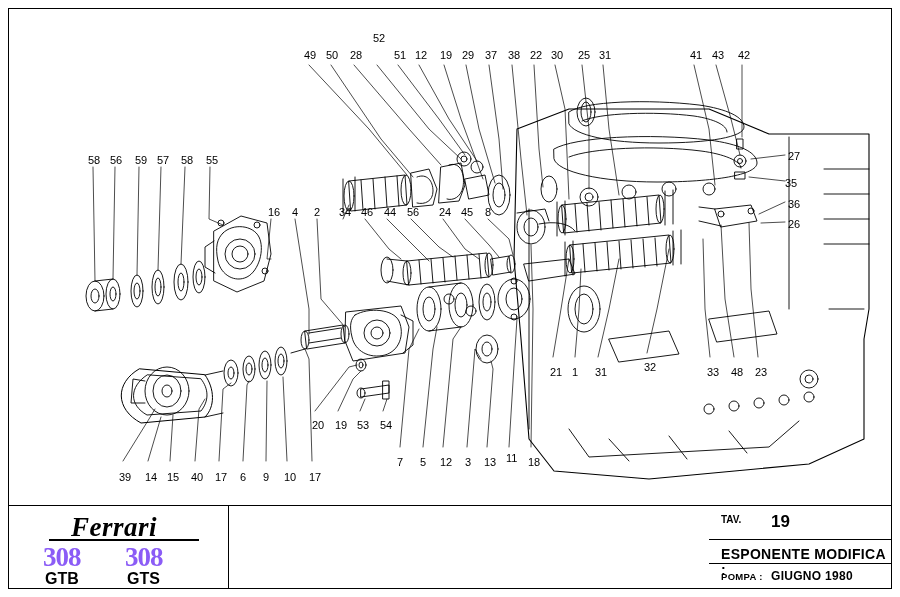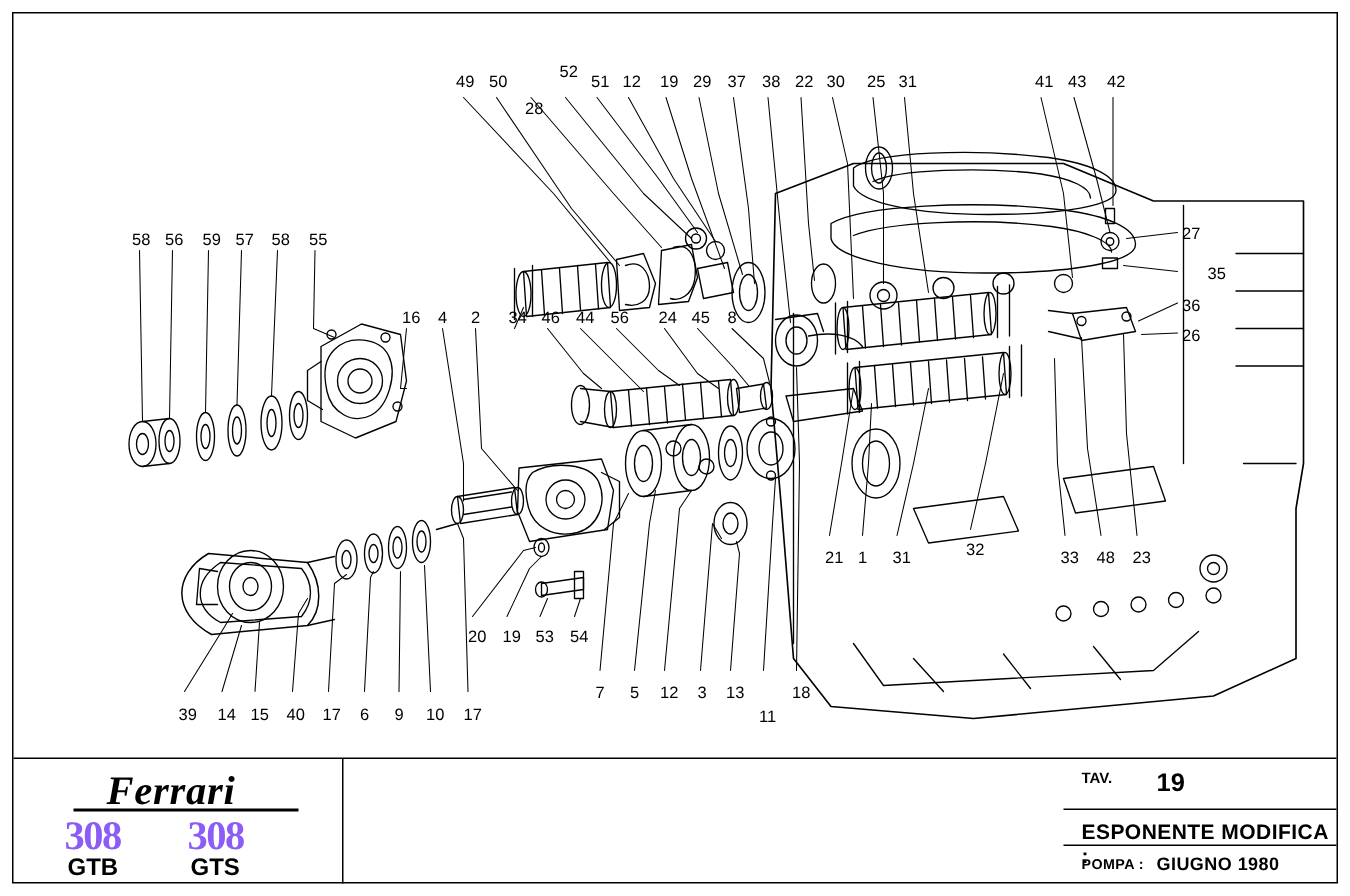--- a/index.html
+++ b/index.html
@@ -397,43 +397,43 @@
         <path d="M638 344 L648 300 L660 240" stroke-width="0.7"></path>
         <path d="M701 348 L696 300 L694 230" stroke-width="0.7"></path>
         <path d="M725 348 L716 290 L712 216" stroke-width="0.7"></path>
         <path d="M749 348 L742 280 L740 214" stroke-width="0.7"></path>
       </g>
     </svg>
 
     <div id="callout-layer">
         <div class="callout" style="left: 295px; top: 41px;">49</div>
         <div class="callout" style="left: 317px; top: 41px;">50</div>
-        <div class="callout" style="left: 341px; top: 59px;">28</div>
-        <div class="callout" style="left: 364px; top: 34px;">52</div>
+        <div class="callout" style="left: 341px; top: 41px;">28</div>
+        <div class="callout" style="left: 364px; top: 24px;">52</div>
         <div class="callout" style="left: 385px; top: 41px;">51</div>
         <div class="callout" style="left: 406px; top: 41px;">12</div>
         <div class="callout" style="left: 431px; top: 41px;">19</div>
         <div class="callout" style="left: 453px; top: 41px;">29</div>
         <div class="callout" style="left: 476px; top: 41px;">37</div>
         <div class="callout" style="left: 499px; top: 41px;">38</div>
         <div class="callout" style="left: 521px; top: 41px;">22</div>
         <div class="callout" style="left: 542px; top: 41px;">30</div>
         <div class="callout" style="left: 569px; top: 41px;">25</div>
         <div class="callout" style="left: 590px; top: 41px;">31</div>
         <div class="callout" style="left: 681px; top: 41px;">41</div>
         <div class="callout" style="left: 703px; top: 41px;">43</div>
         <div class="callout" style="left: 729px; top: 41px;">42</div>
         <div class="callout" style="left: 79px; top: 146px;">58</div>
         <div class="callout" style="left: 101px; top: 146px;">56</div>
         <div class="callout" style="left: 126px; top: 146px;">59</div>
         <div class="callout" style="left: 148px; top: 146px;">57</div>
         <div class="callout" style="left: 172px; top: 146px;">58</div>
         <div class="callout" style="left: 197px; top: 146px;">55</div>
         <div class="callout" style="left: 779px; top: 142px;">27</div>
-        <div class="callout" style="left: 782px; top: 169px; padding-left: 14px;">35</div>
+        <div class="callout" style="left: 762px; top: 169px; padding-left: 14px;">35</div>
         <div class="callout" style="left: 779px; top: 190px;">36</div>
         <div class="callout" style="left: 779px; top: 210px;">26</div>
         <div class="callout" style="left: 259px; top: 198px;">16</div>
         <div class="callout" style="left: 283px; top: 198px;">4</div>
         <div class="callout" style="left: 305px; top: 198px;">2</div>
         <div class="callout" style="left: 330px; top: 198px;">34</div>
         <div class="callout" style="left: 352px; top: 198px;">46</div>
         <div class="callout" style="left: 375px; top: 198px;">44</div>
         <div class="callout" style="left: 398px; top: 198px;">56</div>
         <div class="callout" style="left: 430px; top: 198px;">24</div>
@@ -448,21 +448,21 @@
         <div class="callout" style="left: 746px; top: 358px;">23</div>
         <div class="callout" style="left: 303px; top: 411px;">20</div>
         <div class="callout" style="left: 326px; top: 411px;">19</div>
         <div class="callout" style="left: 348px; top: 411px;">53</div>
         <div class="callout" style="left: 371px; top: 411px;">54</div>
         <div class="callout" style="left: 388px; top: 448px;">7</div>
         <div class="callout" style="left: 411px; top: 448px;">5</div>
         <div class="callout" style="left: 431px; top: 448px;">12</div>
         <div class="callout" style="left: 456px; top: 448px;">3</div>
         <div class="callout" style="left: 475px; top: 448px;">13</div>
-        <div class="callout" style="left: 497px; top: 464px;">11</div>
+        <div class="callout" style="left: 497px; top: 444px;">11</div>
         <div class="callout" style="left: 519px; top: 448px;">18</div>
         <div class="callout" style="left: 110px; top: 463px;">39</div>
         <div class="callout" style="left: 136px; top: 463px;">14</div>
         <div class="callout" style="left: 158px; top: 463px;">15</div>
         <div class="callout" style="left: 182px; top: 463px;">40</div>
         <div class="callout" style="left: 206px; top: 463px;">17</div>
         <div class="callout" style="left: 231px; top: 463px;">6</div>
         <div class="callout" style="left: 254px; top: 463px;">9</div>
         <div class="callout" style="left: 275px; top: 463px;">10</div>
         <div class="callout" style="left: 300px; top: 463px;">17</div>

